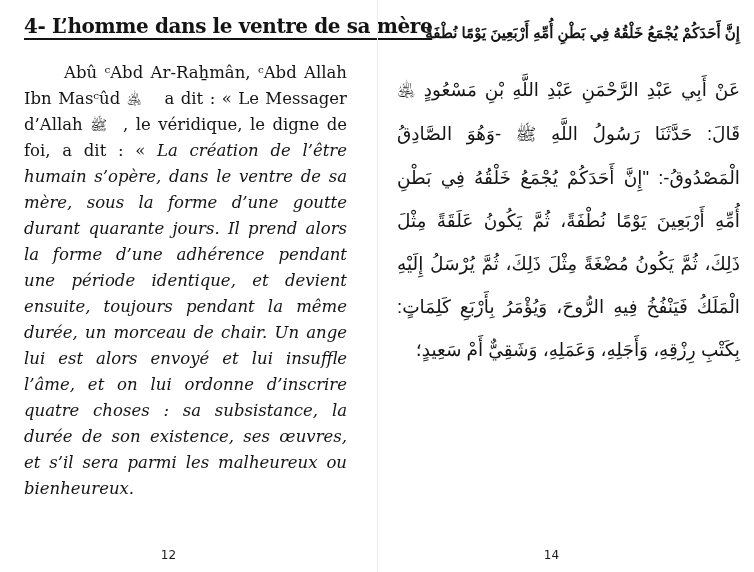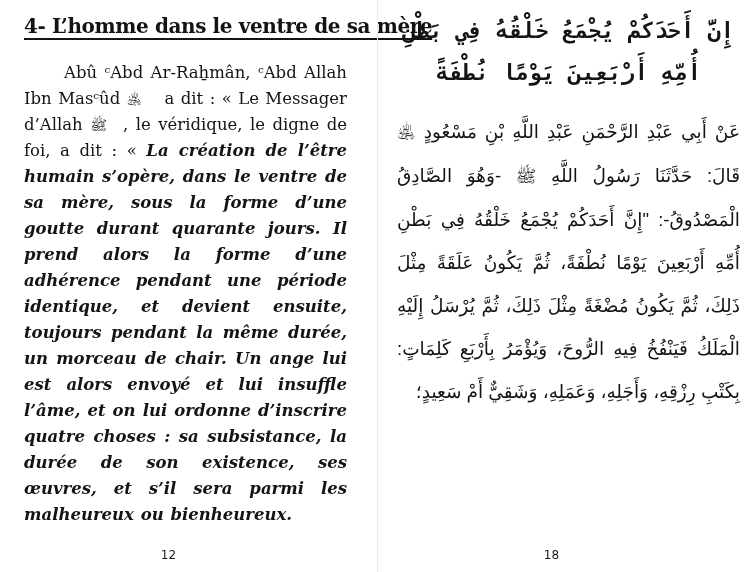--- a/index.html
+++ b/index.html
@@ -54,34 +54,33 @@
   }
   .french-text {
     margin: 0;
     font-size: 16.5px;
     line-height: 26px;
     text-align: justify;
     text-indent: 24px;
     word-spacing: 1px;
   }
   .seg-roman { font-style: normal; margin-left: 16px; }
-  .seg-italic { font-style: italic; font-weight: bold; }
+  .seg-italic { font-style: italic; }
   .seg-honorific {
     font-family: "DejaVu Sans", sans-serif;
     font-style: normal;
     font-size: 14px;
   }
   .arabic-heading {
     direction: rtl;
     margin: 6px 0 14px 0;
-    font-family: Liberation Mono, monospace;
+    font-family: Liberation Sans, sans-serif;
     font-weight: bold;
-    font-size: 22px;
+    font-size: 15px;
     line-height: 42px;
-    text-align: center;
   }
   .arabic-text {
     direction: rtl;
     margin: 0;
     font-family: Liberation Sans, sans-serif;
     font-size: 18.5px;
     line-height: 43px;
     text-align: justify;
   }
   .seg-arabic { font-style: normal; }
@@ -110,16 +109,16 @@
     <h1 class="title">4- L’homme dans le ventre de sa mère</h1>
     <p class="french-text"><span class="seg-roman">Abû ᶜAbd Ar-Raẖmân, ᶜAbd Allah Ibn Masᶜûd </span><span class="seg-honorific">﵁</span><span class="seg-roman"> a dit : « Le Messager d’Allah </span><span class="seg-honorific">ﷺ</span><span class="seg-roman">, le véridique, le digne de foi, a dit : « </span><span class="seg-italic">La création de l’être humain s’opère, dans le ventre de sa mère, sous la forme d’une goutte durant quarante jours. Il prend alors la forme d’une adhérence pendant une période identique, et devient ensuite, toujours pendant la même durée, un morceau de chair. Un ange lui est alors envoyé et lui insuffle l’âme, et on lui ordonne d’inscrire quatre choses : sa subsistance, la durée de son existence, ses œuvres, et s’il sera parmi les malheureux ou bienheureux.</span></p>
     <div class="page-number">12</div>
   </div>
 
   <div class="divider"></div>
 
   <div class="page page-right">
     <h2 class="arabic-heading" lang="ar" dir="rtl">إِنَّ أَحَدَكُمْ يُجْمَعُ خَلْقُهُ فِي بَطْنِ أُمِّهِ أَرْبَعِينَ يَوْمًا نُطْفَةً</h2>
     <p class="arabic-text" lang="ar" dir="rtl"><span class="seg-arabic">عَنْ أَبِي عَبْدِ الرَّحْمَنِ عَبْدِ اللَّهِ بْنِ مَسْعُودٍ </span><span class="seg-honorific-ar">﵁</span><span class="seg-arabic"> قَالَ: حَدَّثَنَا رَسُولُ اللَّهِ </span><span class="seg-honorific-ar">ﷺ</span><span class="seg-arabic"> -وَهُوَ الصَّادِقُ الْمَصْدُوقُ-: "إِنَّ أَحَدَكُمْ يُجْمَعُ خَلْقُهُ فِي بَطْنِ أُمِّهِ أَرْبَعِينَ يَوْمًا نُطْفَةً، ثُمَّ يَكُونُ عَلَقَةً مِثْلَ ذَلِكَ، ثُمَّ يَكُونُ مُضْغَةً مِثْلَ ذَلِكَ، ثُمَّ يُرْسَلُ إِلَيْهِ الْمَلَكُ فَيَنْفُخُ فِيهِ الرُّوحَ، وَيُؤْمَرُ بِأَرْبَعِ كَلِمَاتٍ: بِكَتْبِ رِزْقِهِ، وَأَجَلِهِ، وَعَمَلِهِ، وَشَقِيٌّ أَمْ سَعِيدٍ؛</span></p>
-    <div class="page-number">18</div>
+    <div class="page-number">14</div>
   </div>
 
 </div>
 
 </body></html>

